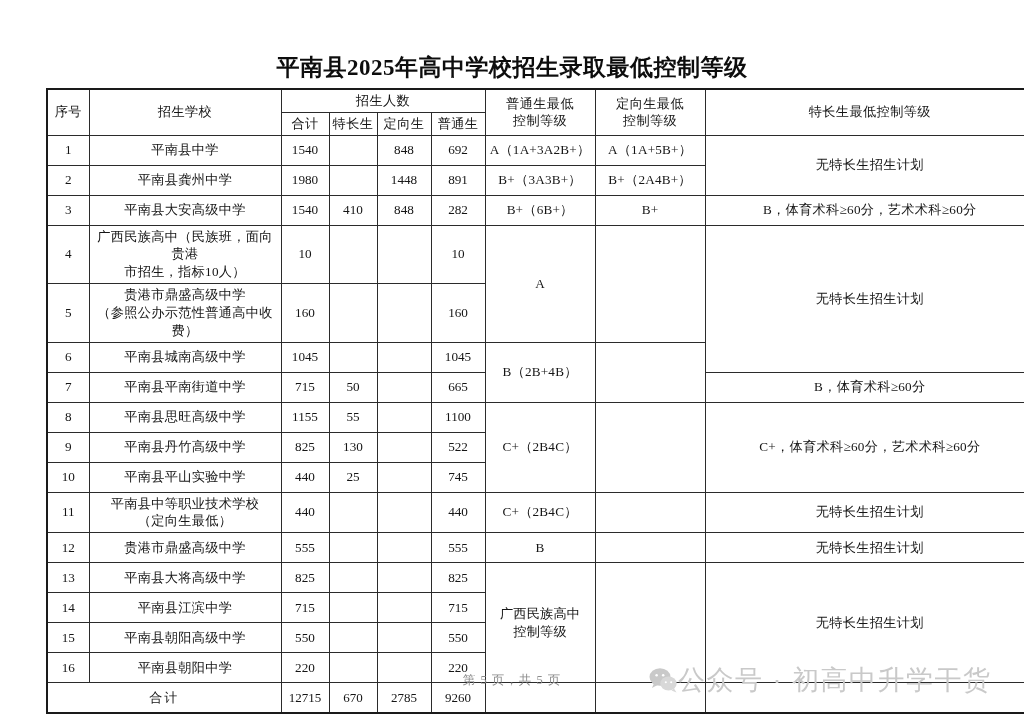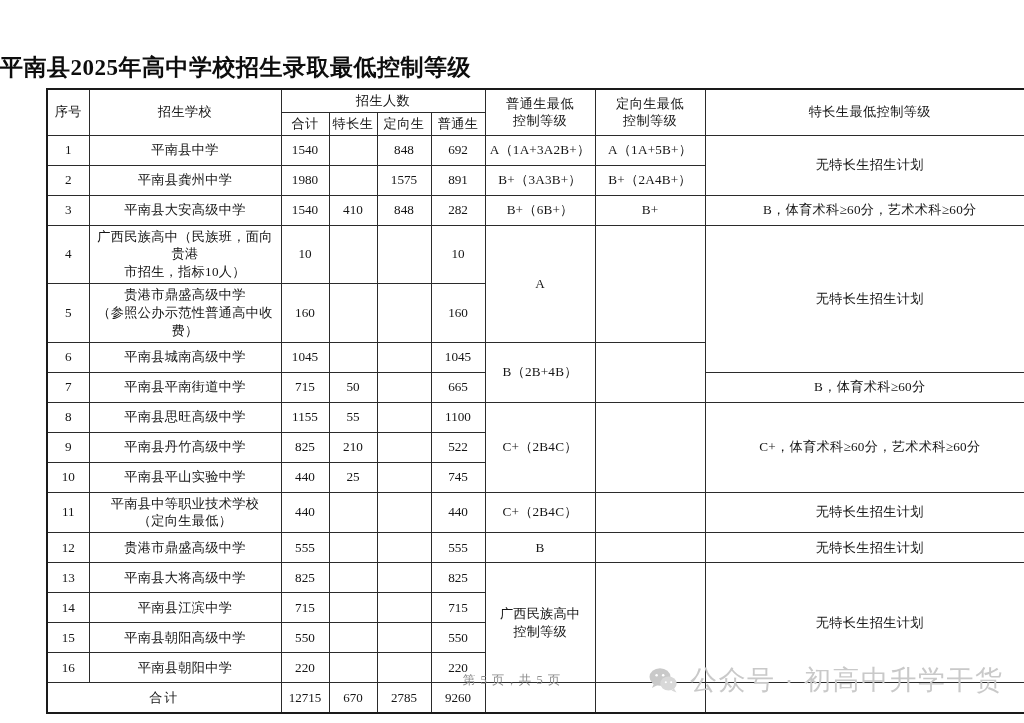--- a/index.html
+++ b/index.html
@@ -21,21 +21,21 @@
     height: 723px;
     position: relative;
     box-sizing: border-box;
   }
 
   .doc-title {
     position: absolute;
     top: 52px;
     left: 0;
     width: 1024px;
-    text-align: left;
+    text-align: center;
     font-size: 23px;
     font-weight: bold;
     letter-spacing: 0.5px;
     font-family: "Liberation Serif", "DejaVu Serif", serif;
     color: #0d0d0d;
   }
 
   .table-wrap {
     position: absolute;
     top: 88px;
@@ -117,21 +117,21 @@
     font-family: "Liberation Serif", "DejaVu Serif", serif;
     letter-spacing: 1px;
   }
 
   .watermark {
     position: absolute;
     top: 662px;
     left: 648px;
     display: flex;
     align-items: center;
-    gap: 12px;
+    gap: 0;
     color: #c9c9c9;
   }
   .wm-icon {
     width: 30px;
     height: 30px;
     position: relative;
     display: block;
   }
   .wm-text {
     font-size: 27px;
@@ -197,21 +197,21 @@
           <td class="grade">A（1A+3A2B+）</td>
           <td class="grade">A（1A+5B+）</td>
           <td class="spec" rowspan="2">无特长生招生计划</td>
         </tr>
 
         <tr class="r-std">
           <td>2</td>
           <td class="school">平南县龚州中学</td>
           <td class="num">1980</td>
           <td class="num"></td>
-          <td class="num">1575</td>
+          <td class="num">1448</td>
           <td class="num">891</td>
           <td class="grade">B+（3A3B+）</td>
           <td class="grade">B+（2A4B+）</td>
         </tr>
 
         <tr class="r-std">
           <td>3</td>
           <td class="school">平南县大安高级中学</td>
           <td class="num">1540</td>
           <td class="num">410</td>
@@ -279,21 +279,21 @@
           <td class="num">1100</td>
           <td class="grade" rowspan="3">C+（2B4C）</td>
           <td class="grade" rowspan="3"></td>
           <td class="spec" rowspan="3">C+，体育术科≥60分，艺术术科≥60分</td>
         </tr>
 
         <tr class="r-std">
           <td>9</td>
           <td class="school">平南县丹竹高级中学</td>
           <td class="num">825</td>
-          <td class="num">210</td>
+          <td class="num">130</td>
           <td class="num"></td>
           <td class="num">522</td>
         </tr>
 
         <tr class="r-std">
           <td>10</td>
           <td class="school">平南县平山实验中学</td>
           <td class="num">440</td>
           <td class="num">25</td>
           <td class="num"></td>

